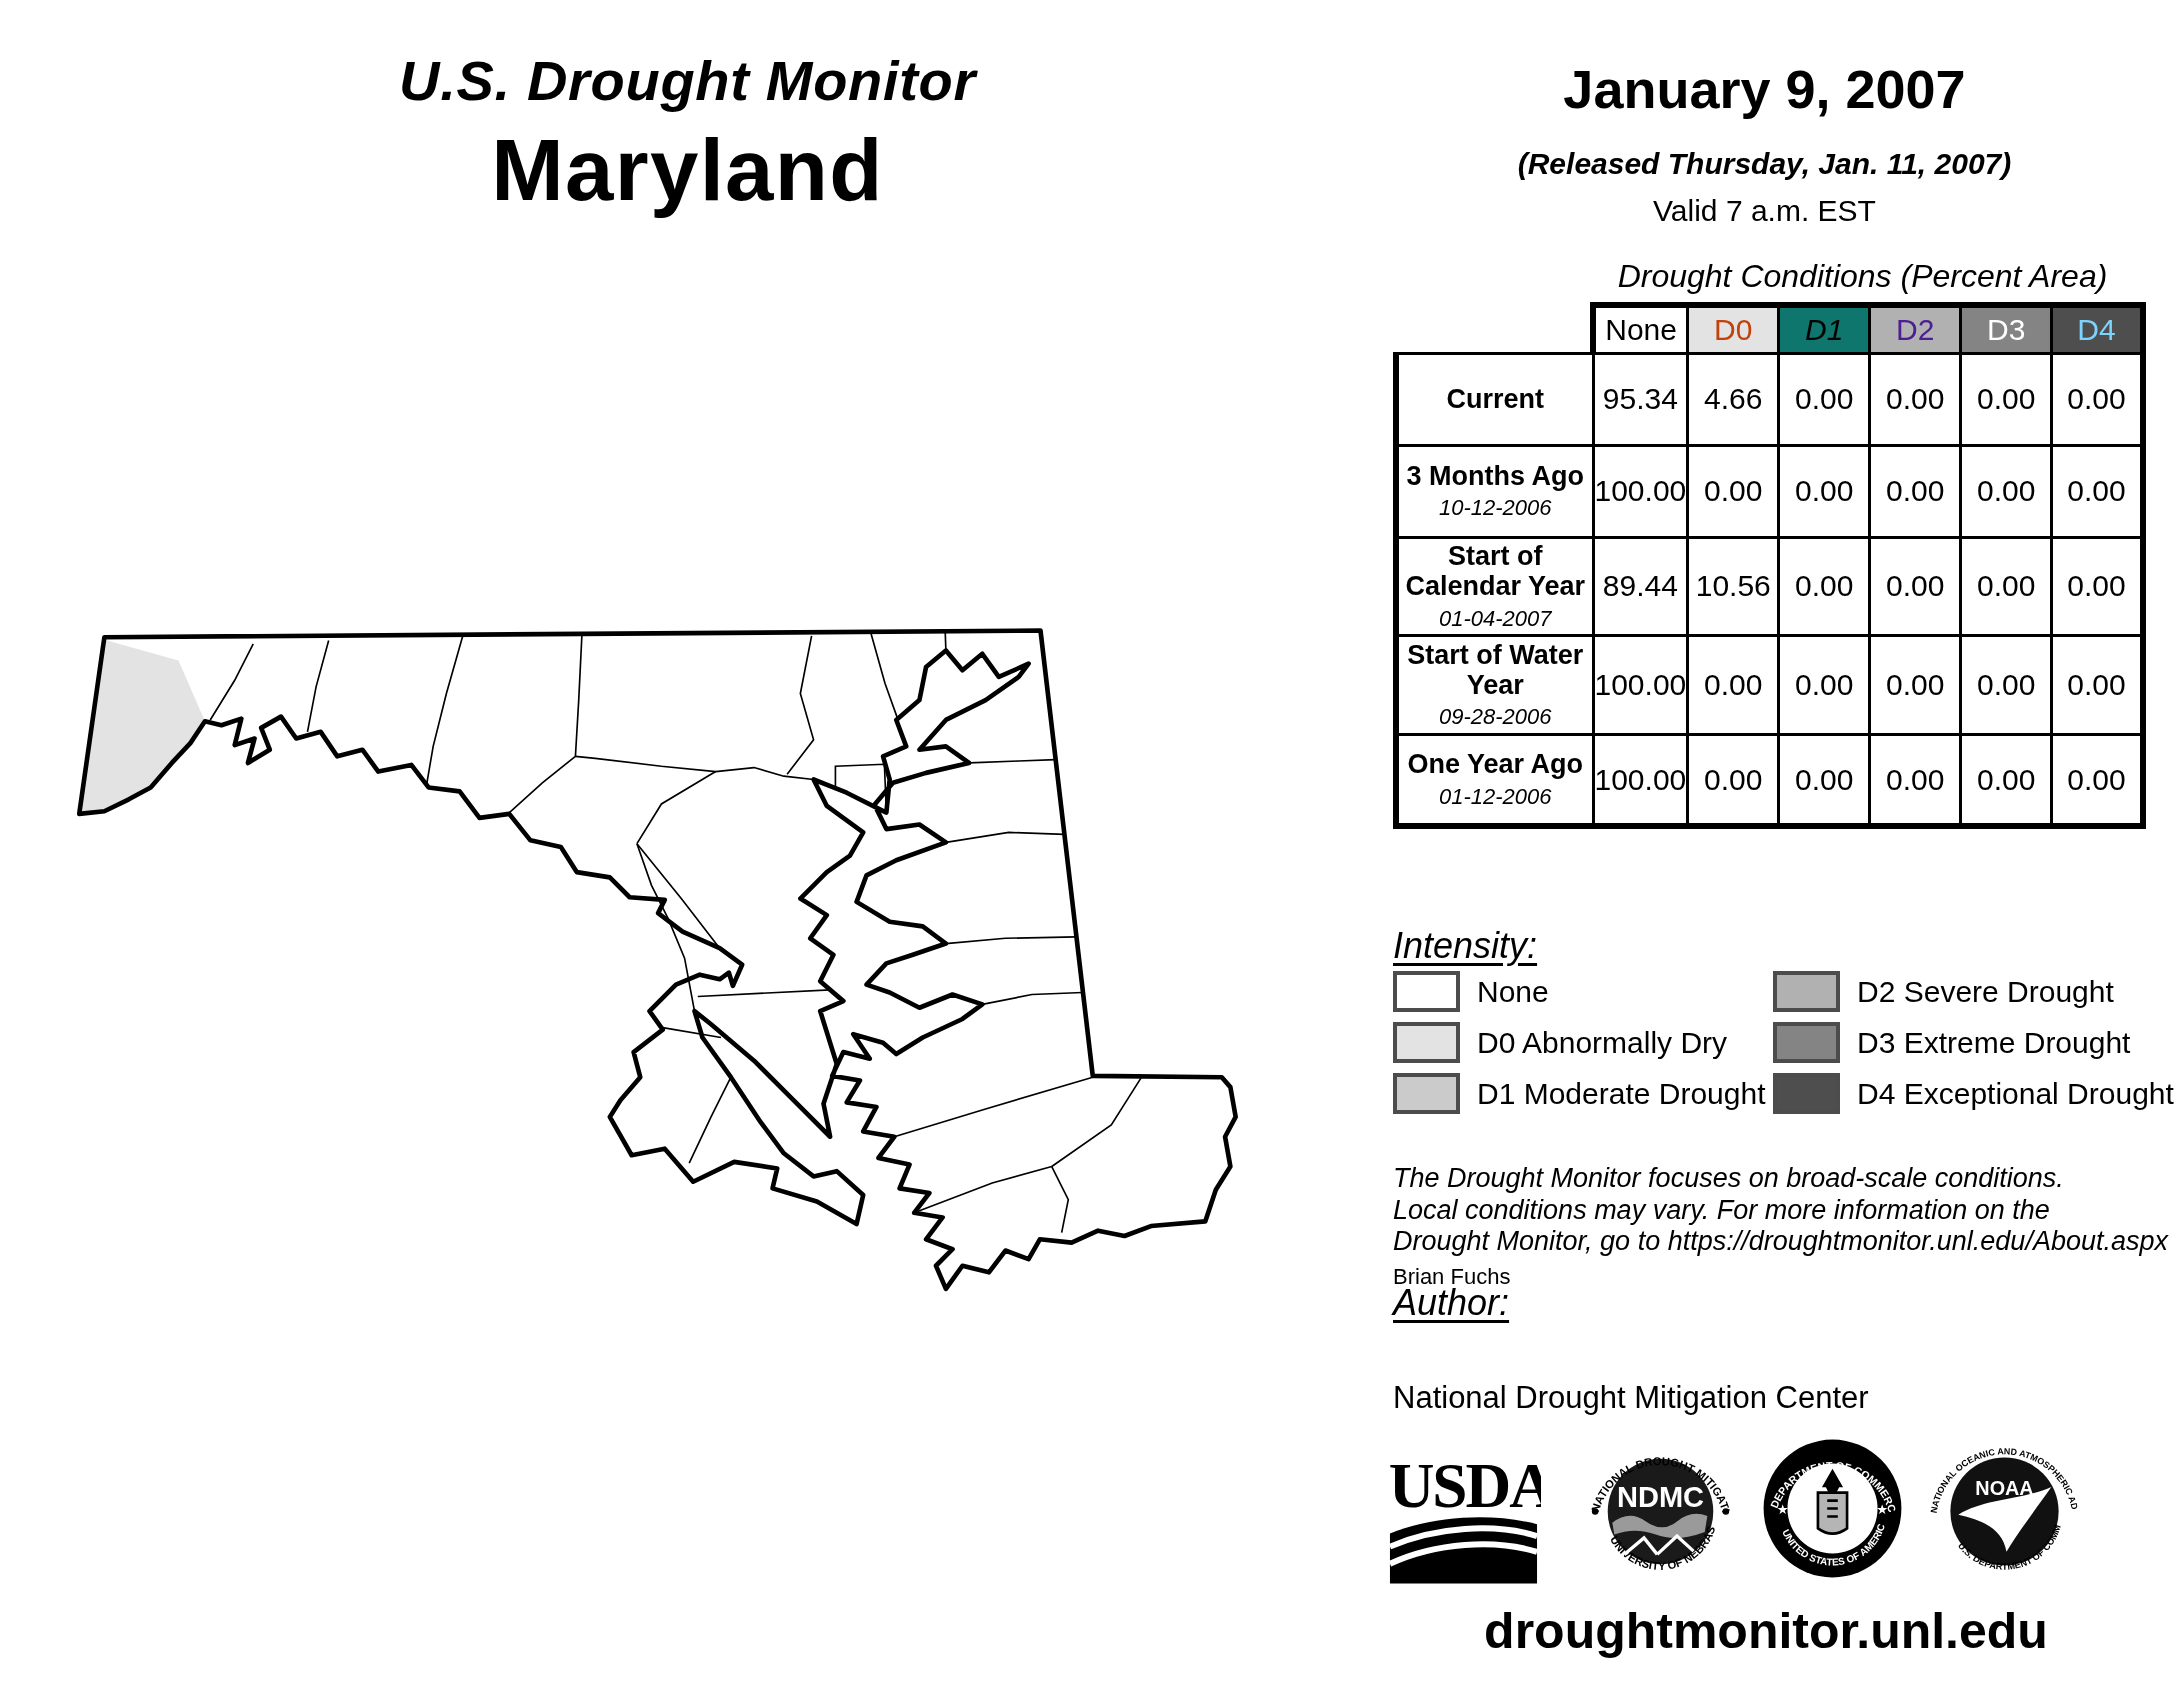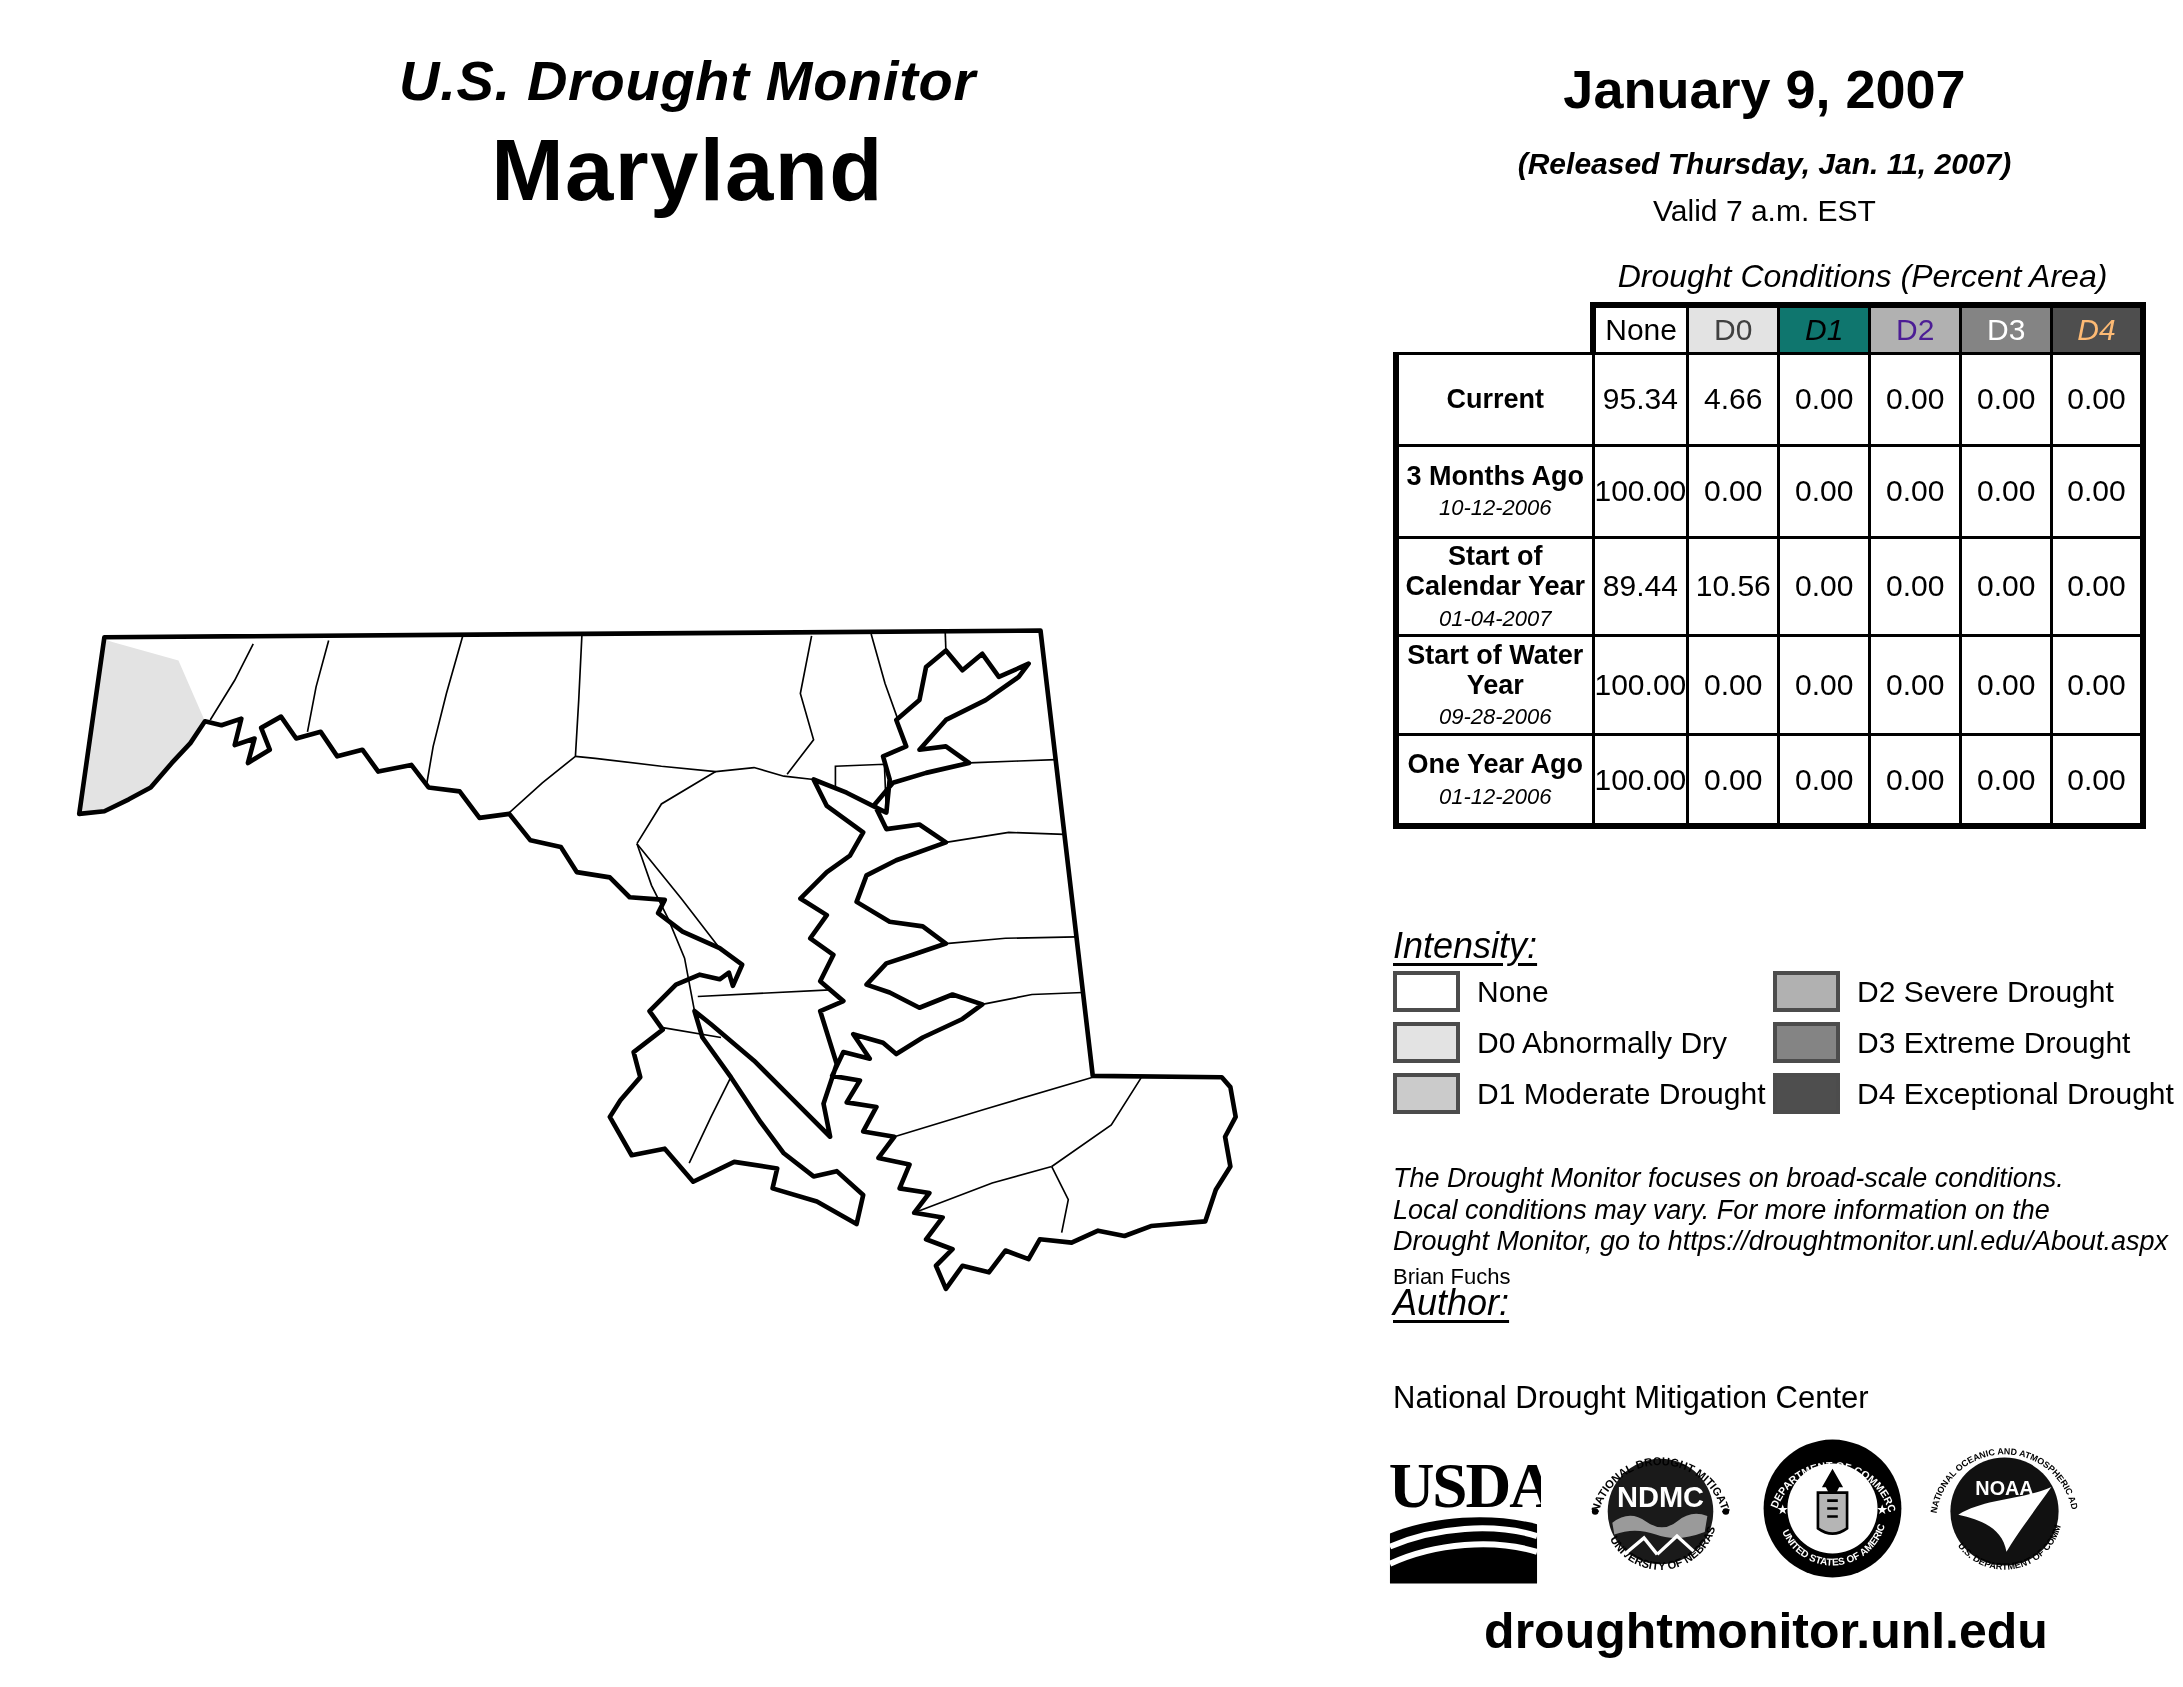--- a/index.html
+++ b/index.html
@@ -149,25 +149,25 @@
       <col class="datacol">
       <col class="datacol">
       <col class="datacol">
       <col class="datacol">
       <col class="datacol">
     </colgroup>
   <tbody>
       <tr>
     <th class="corner"></th>
     <th class="first-data" style="background-color: rgb(255, 255, 255); color: rgb(0, 0, 0);">None</th>
-    <th style="background-color: rgb(227, 227, 227); color: #404040;">D0</th>
+    <th style="background-color: rgb(227, 227, 227); color: #c2410c;">D0</th>
     <th style="background-color: #0f766e; color: rgb(0, 0, 0); font-style: italic;">D1</th>
     <th style="background-color: rgb(177, 177, 177); color: #4c1d95;">D2</th>
     <th style="background-color: rgb(132, 132, 132); color: #ffffff;">D3</th>
-    <th class="last" style="background-color: rgb(78, 78, 78); color: #fdba74; font-style: italic;">D4</th>
+    <th class="last" style="background-color: rgb(78, 78, 78); color: #7dd3fc;">D4</th>
   </tr>
   <tr>
     <td class="lbl">
           <div class="rl">Current</div>
         </td>
     <td>95.34</td>
     <td>4.66</td>
     <td>0.00</td>
     <td>0.00</td>
     <td>0.00</td>

